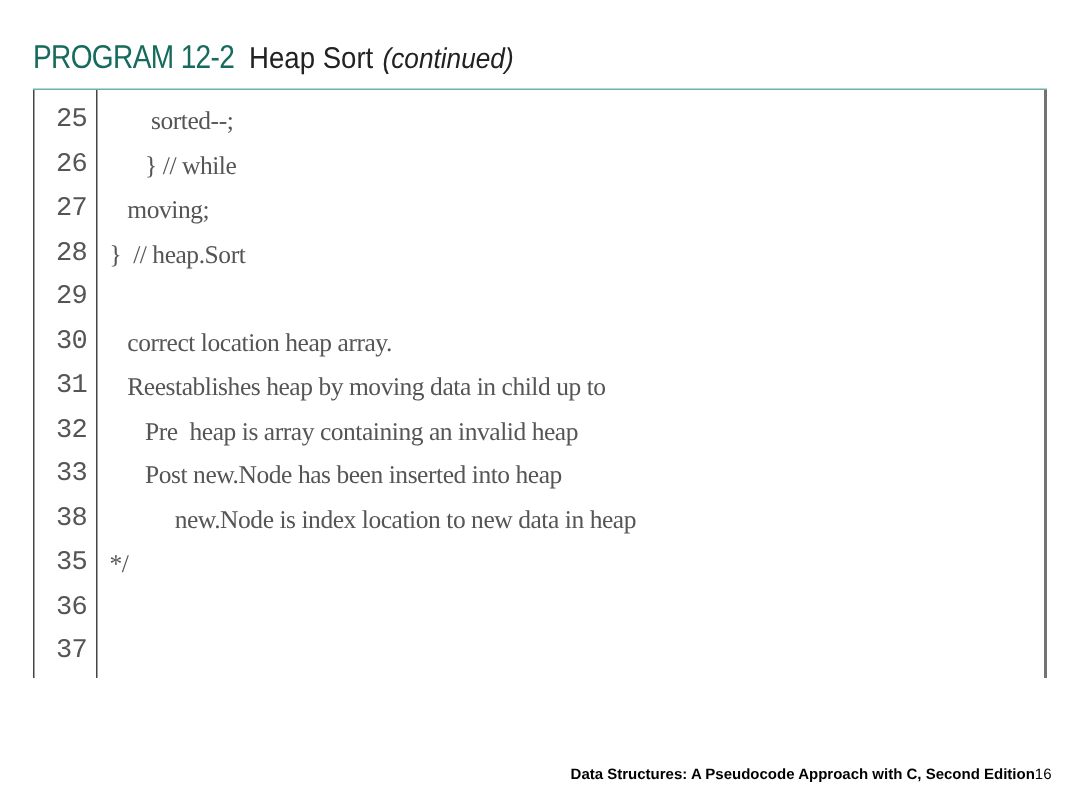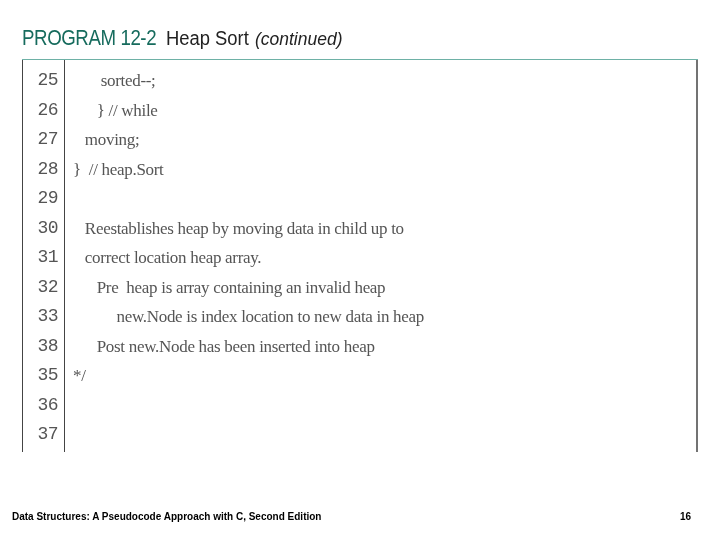--- a/index.html
+++ b/index.html
@@ -82,33 +82,33 @@
     color: #555;
     line-height: 29.5px;
     height: 29.5px;
     white-space: pre;
     letter-spacing: -0.3px;
   }
   .footer {
     position: absolute;
     bottom: 18px;
     left: 12px;
-    right: 29px;
+    right: 19px;
     display: flex;
-    justify-content: space-between;
+    justify-content: flex-end;
     align-items: baseline;
   }
   .footer-text {
     font-size: 10px;
     font-weight: bold;
     color: #000;
   }
   .page-num {
     font-size: 10px;
-    font-weight: bold;
+    font-weight: normal;
     color: #000;
   }
 </style>
 </head>
 <body>
 
 <div class="header">
   <span class="program-label">PROGRAM 12-2</span>
   <span class="title-main">Heap Sort</span>
   <span class="title-cont">(continued)</span>
@@ -130,25 +130,25 @@
       <div>35</div>
       <div>36</div>
       <div>37</div>
     </div>
   <div class="code" id="code">
       <div>       sorted--;</div>
       <div>      } // while</div>
       <div>   moving;</div>
       <div>}  // heap.Sort</div>
       <div></div>
+      <div>   correct location heap array.</div>
       <div>   Reestablishes heap by moving data in child up to</div>
-      <div>   correct location heap array.</div>
       <div>      Pre  heap is array containing an invalid heap</div>
+      <div>      Post new.Node has been inserted into heap</div>
       <div>           new.Node is index location to new data in heap</div>
-      <div>      Post new.Node has been inserted into heap</div>
       <div>*/</div>
     </div>
 </div>
 
 <div class="footer">
   <span class="footer-text">Data Structures: A Pseudocode Approach with C, Second Edition</span>
   <span class="page-num">16</span>
 </div>
 
 </body></html>

